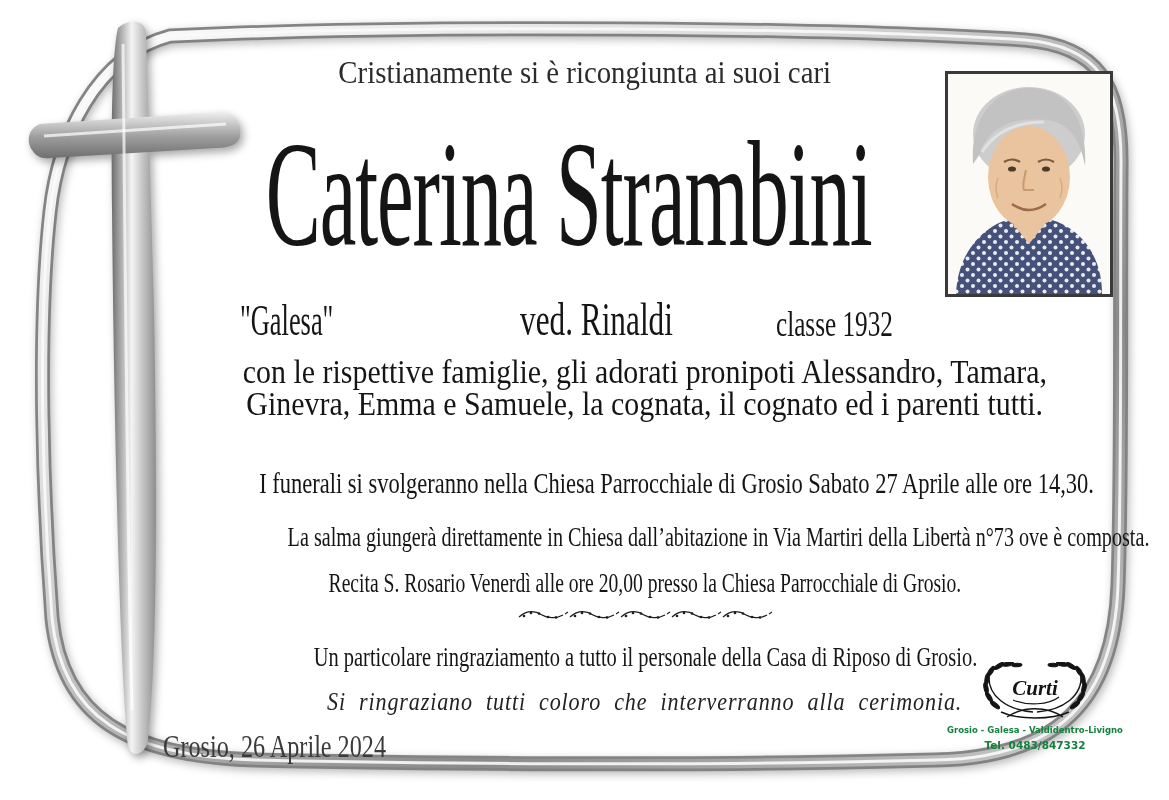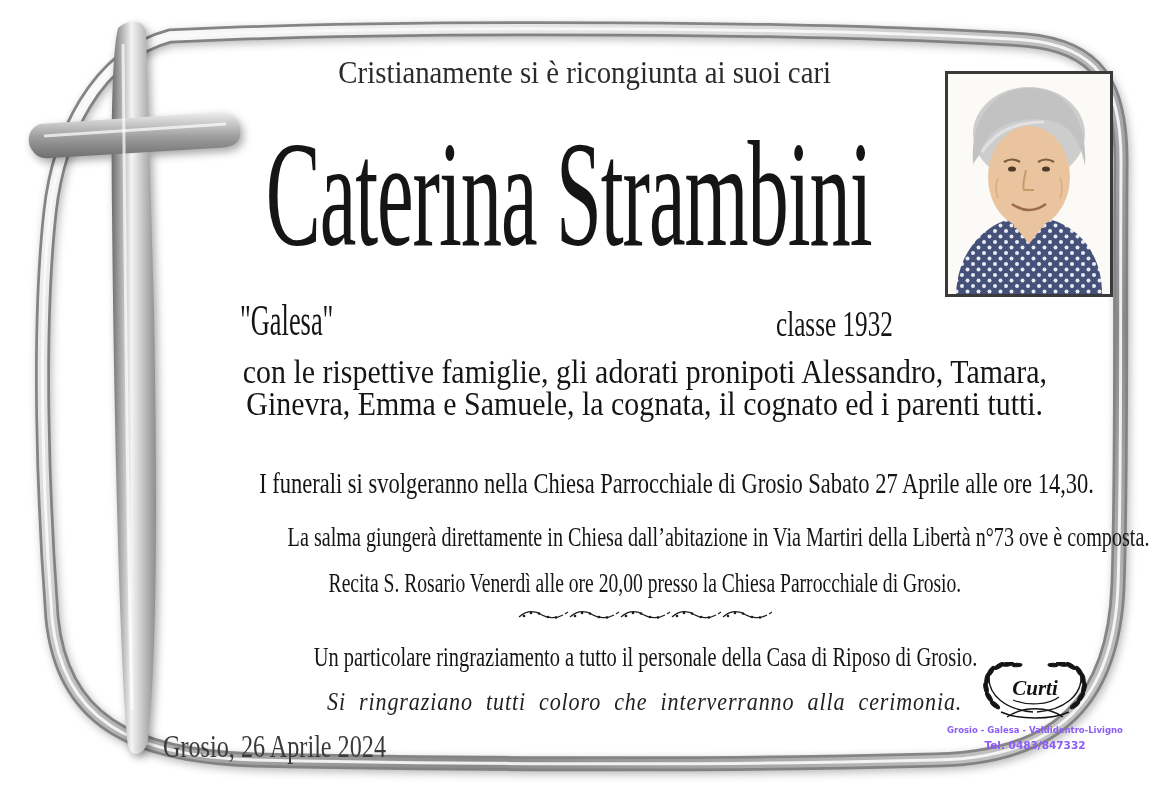--- a/index.html
+++ b/index.html
@@ -43,21 +43,21 @@
 
   #divider{top:608px;}
   #thanks{top:641px;font-size:28px;}
   #thanks .cond{transform:scaleX(.73);}
   #thanks-italic{top:687px;font-size:26px;font-style:italic;letter-spacing:1px;word-spacing:8px;color:#222;}
   #thanks-italic .cond{transform:scaleX(.85);}
 
   #placedate{left:163px;top:729px;font-size:31px;color:#3a3a3a;}
   #placedate .condL{transform:scaleX(.78);}
 
-  #agency{left:942px;top:662px;width:186px;text-align:center;color:#8b5cf6;}
+  #agency{left:942px;top:662px;width:186px;text-align:center;color:#15803d;}
   #agency .locations{font-family:"DejaVu Sans",sans-serif;font-size:8.5px;font-weight:bold;margin-top:1px;white-space:nowrap;}
   #agency .phone{font-family:"DejaVu Sans",sans-serif;font-size:10.5px;font-weight:bold;margin-top:4px;}
 </style>
 </head>
 <body>
 
 <div id="card">
 
   <svg id="frame-svg" viewBox="0 0 1169 800" aria-hidden="true">
     <defs>
@@ -122,20 +122,23 @@
   <div id="intro" class="abs ctr">
     <span class="cond">Cristianamente si è ricongiunta ai suoi cari</span>
   </div>
 
   <div id="name" class="abs ctr">
     <span class="cond">Caterina Strambini</span>
   </div>
 
   <div id="nickname" class="abs">
     <span class="condL">"Galesa"</span>
+  </div>
+  <div id="widow" class="abs">
+    <span class="condL">ved. Rinaldi</span>
   </div>
   <div id="birthclass" class="abs">
     <span class="condL">classe 1932</span>
   </div>
 
   <div id="announce" class="abs ctr2">
     <div><span class="cond">con le rispettive famiglie, gli adorati pronipoti Alessandro, Tamara,</span></div>
     <div><span class="cond">Ginevra, Emma e Samuele, la cognata, il cognato ed i parenti tutti.</span></div>
   </div>
 

